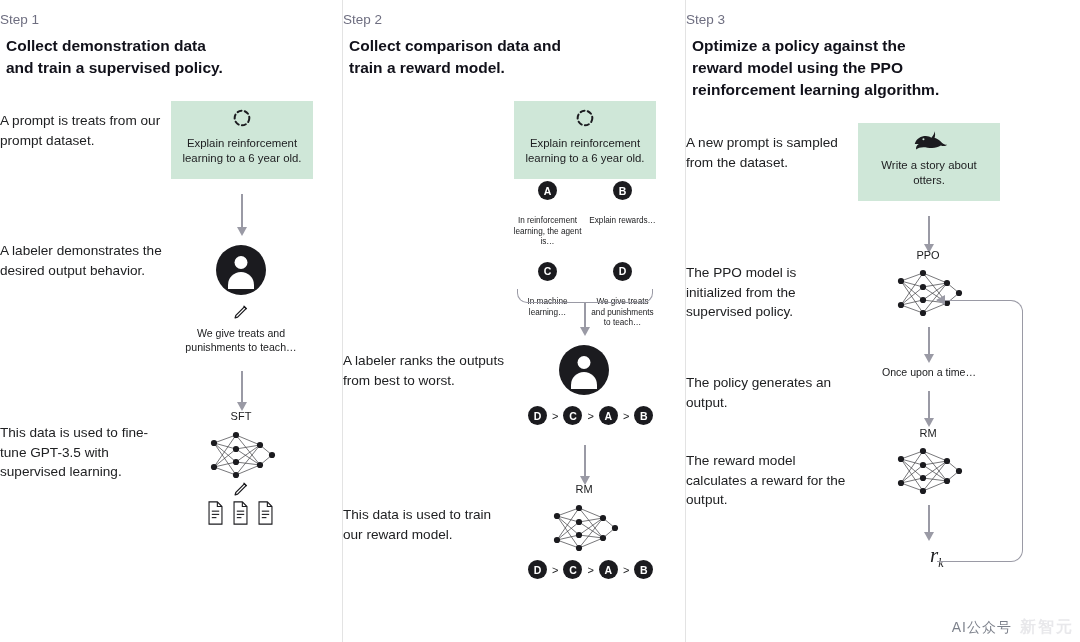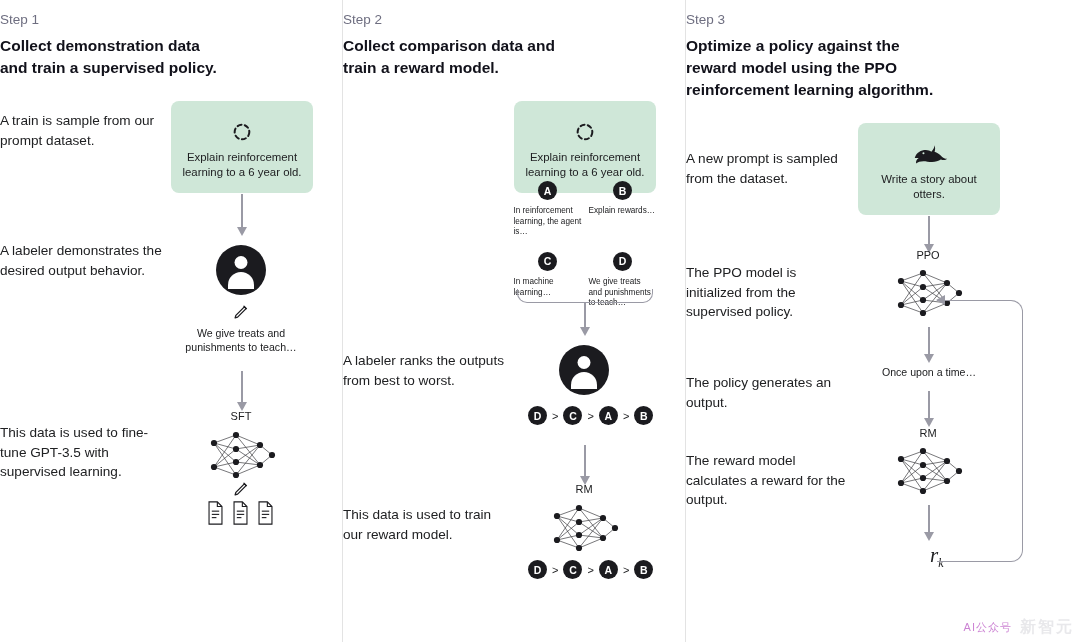--- a/index.html
+++ b/index.html
@@ -28,43 +28,43 @@
     font-size: 13.5px;
     color: #6e6e80;
     margin: 2px 0 8px 0;
     font-weight: 400;
   }
   .step-title {
     font-size: 15.5px;
     font-weight: bold;
     line-height: 1.42;
     color: #11111a;
-    margin: 0;
+    margin: 6px;
     max-width: 300px;
   }
   .col-body {
     position: relative;
     margin-top: 14px;
     height: 520px;
   }
   .sidetext {
     position: absolute;
     font-size: 13.6px;
     line-height: 1.45;
     color: #202123;
     width: 165px;
   }
   .node {
     position: absolute;
   }
   .prompt-box {
     background: #cfe7d8;
-    border-radius: 8px;
+    border-radius: 0;
     width: 142px;
-    padding: 20px 8px 12px 8px;
+    padding: 6px 8px 12px 8px;
     text-align: center;
     font-size: 11.4px;
     line-height: 1.35;
     color: #202123;
   }
   .prompt-box .glyph {
     display: block;
     height: 22px;
     margin-bottom: 7px;
   }
@@ -150,22 +150,23 @@
   .sample-cell {
     width: 75px;
     display: flex;
     flex-direction: column;
     align-items: center;
     margin-bottom: 14px;
   }
   .sample-cell .cap {
     font-size: 8.2px;
     line-height: 1.3;
-    color: #202123;
-    margin-top: 6px;
+    text-align: center;
+    color: #202123;
+    margin-top: 16px;
     width: 68px;
   }
   .bracket {
     position: absolute;
     border: 1.6px solid #9a9aa5;
     border-top: none;
     border-radius: 0 0 10px 10px;
     height: 14px;
   }
   .docs {
@@ -175,21 +176,21 @@
   }
   .pencil { position: absolute; }
   .watermark {
     position: absolute;
     right: 6px; bottom: 4px;
     display: flex;
     align-items: center;
     gap: 8px;
     opacity: 0.55;
   }
-  .wm-text { font-size: 11px; color: #a21caf; letter-spacing: 1px; }
+  .wm-text { font-size: 14px; color: #0f172a; letter-spacing: 1px; }
   .wm-logo {
     font-size: 16px; color: #d6d6db; font-weight: bold; letter-spacing: 2px;
   }
   .rk {
     position: absolute;
     font-family: "Liberation Serif", serif;
     font-style: italic;
     font-size: 21px;
     color: #202123;
   }
@@ -215,21 +216,21 @@
 
 <div class="page">
 
   <div class="column">
     <div class="step-label">Step 1</div>
     <div class="step-title" style="white-space:pre-line;">Collect demonstration data
 and train a supervised policy.</div>
 
     <div class="col-body">
 
-      <div class="sidetext" style="left:0; top:18px;">A train is sample from our prompt dataset.</div>
+      <div class="sidetext" style="left:0; top:18px;">A prompt is treats from our prompt dataset.</div>
       <div class="sidetext" style="left:0; top:148px;">A labeler demonstrates the desired output behavior.</div>
       <div class="sidetext" style="left:0; top:330px;">This data is used to fine-tune GPT-3.5 with supervised learning.</div>
 
       <div class="node" style="left:171px; top:8px;">
         <div class="prompt-box">
           <span class="glyph">
             <svg width="22" height="22" viewBox="0 0 24 24">
               <g fill="none" stroke="#1b1b1f" stroke-width="2.2" stroke-linecap="round" stroke-dasharray="4.5 3.6">
                 <circle cx="12" cy="12" r="8"></circle>
               </g>
@@ -441,21 +442,21 @@
   </div>
 
   <div class="column last">
     <div class="step-label">Step 3</div>
     <div class="step-title" style="white-space:pre-line;">Optimize a policy against the
 reward model using the PPO
 reinforcement learning algorithm.</div>
 
     <div class="col-body">
 
-      <div class="sidetext" style="left:0; top:34px;">A new prompt is sampled from the dataset.</div>
+      <div class="sidetext" style="left:0; top:18px;">A new prompt is sampled from the dataset.</div>
       <div class="sidetext" style="left:0; top:148px;">The PPO model is initialized from the supervised policy.</div>
       <div class="sidetext" style="left:0; top:258px;">The policy generates an output.</div>
       <div class="sidetext" style="left:0; top:336px;">The reward model calculates a reward for the output.</div>
 
       <div class="node" style="left:172px; top:8px;">
         <div class="prompt-box">
           <span class="glyph">
             <svg width="38" height="22" viewBox="0 0 48 26">
               <path fill="#1b1b1f" d="M6 18c2-7 8-10 14-10 3 0 5 1 7 2 2-2 4-5 4-8 1 3 1 6 0 8 3 1 6 3 9 6 2 2 4 3 7 3-2 2-5 2-8 1-3 2-7 3-11 3-4 0-8-1-11-1-4 0-7 1-9 3-1-2 0-5 3-7-2 0-4 0-5 0z"></path>
               <circle cx="17" cy="12" r="1.3" fill="#cfe7d8"></circle>

